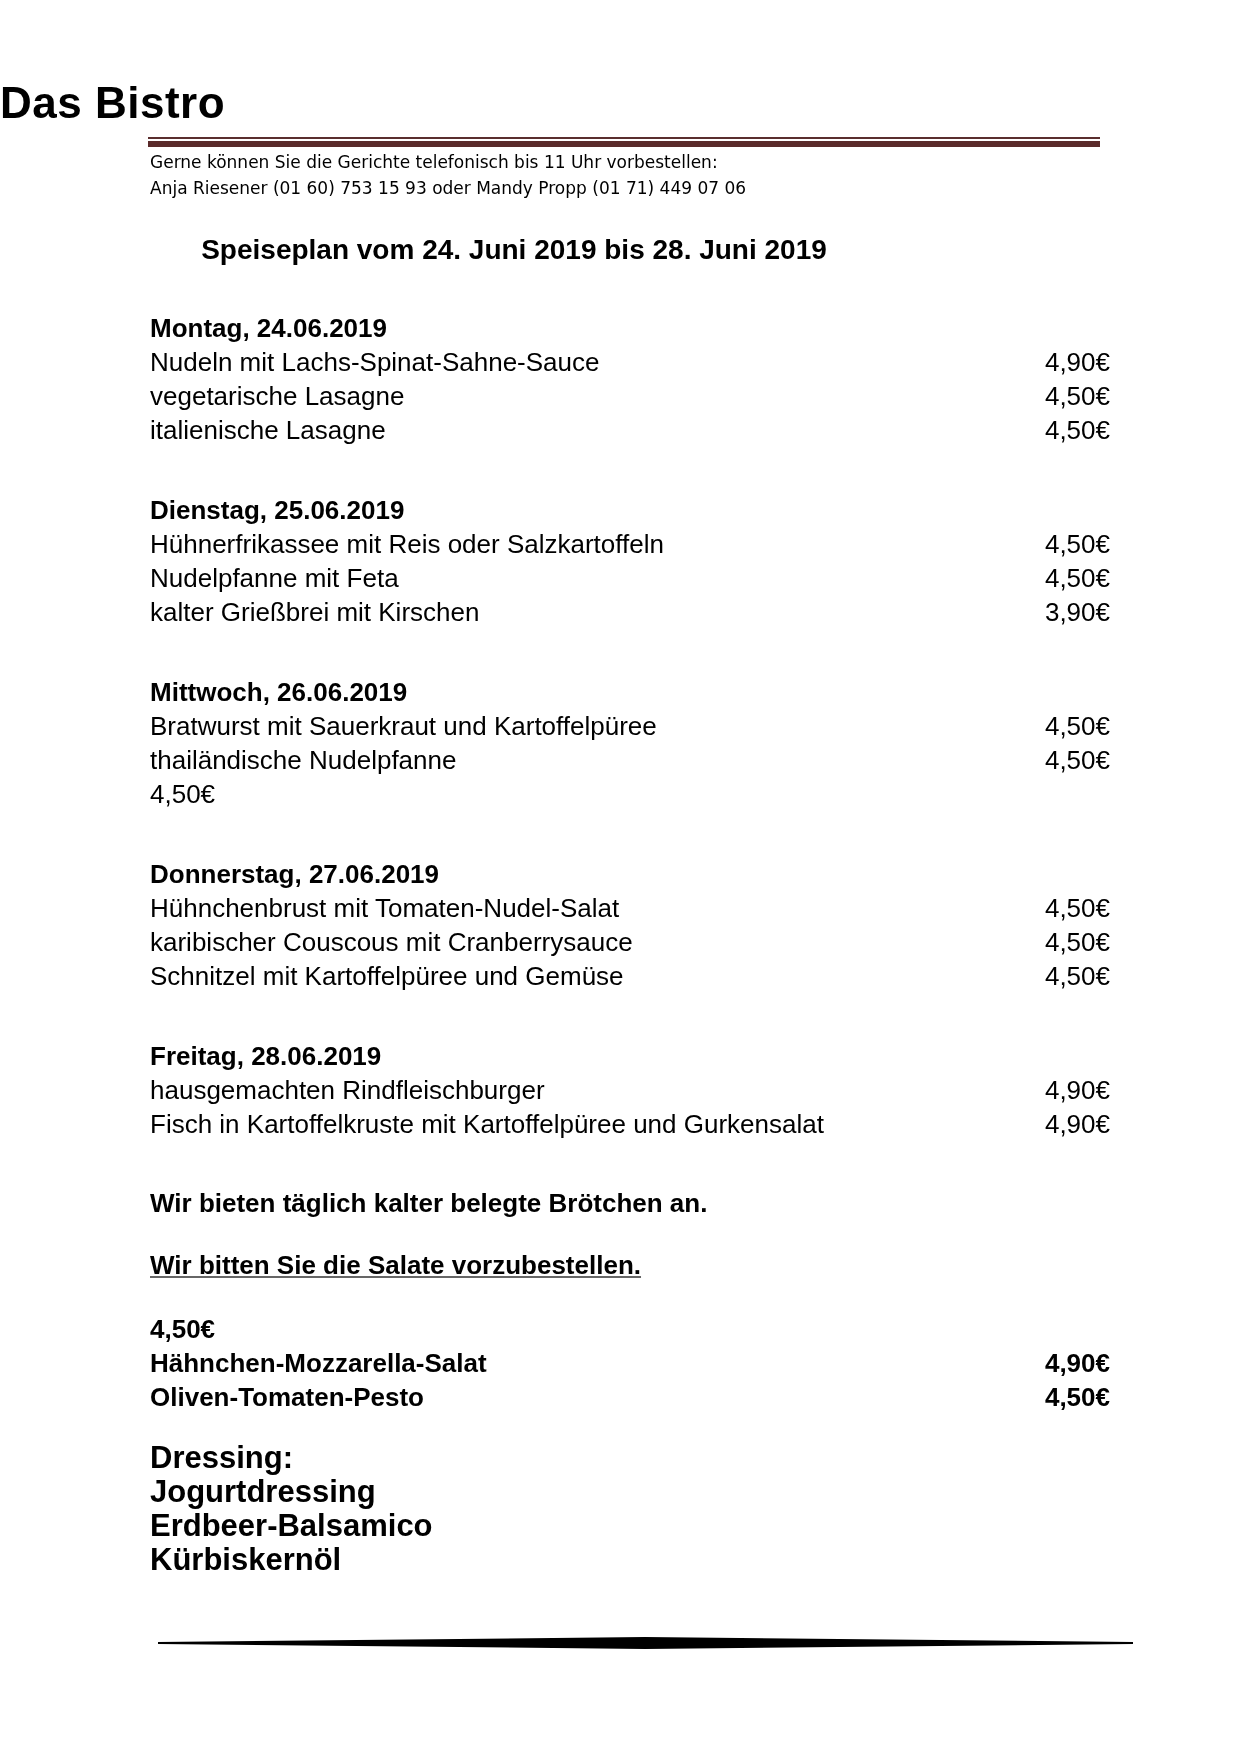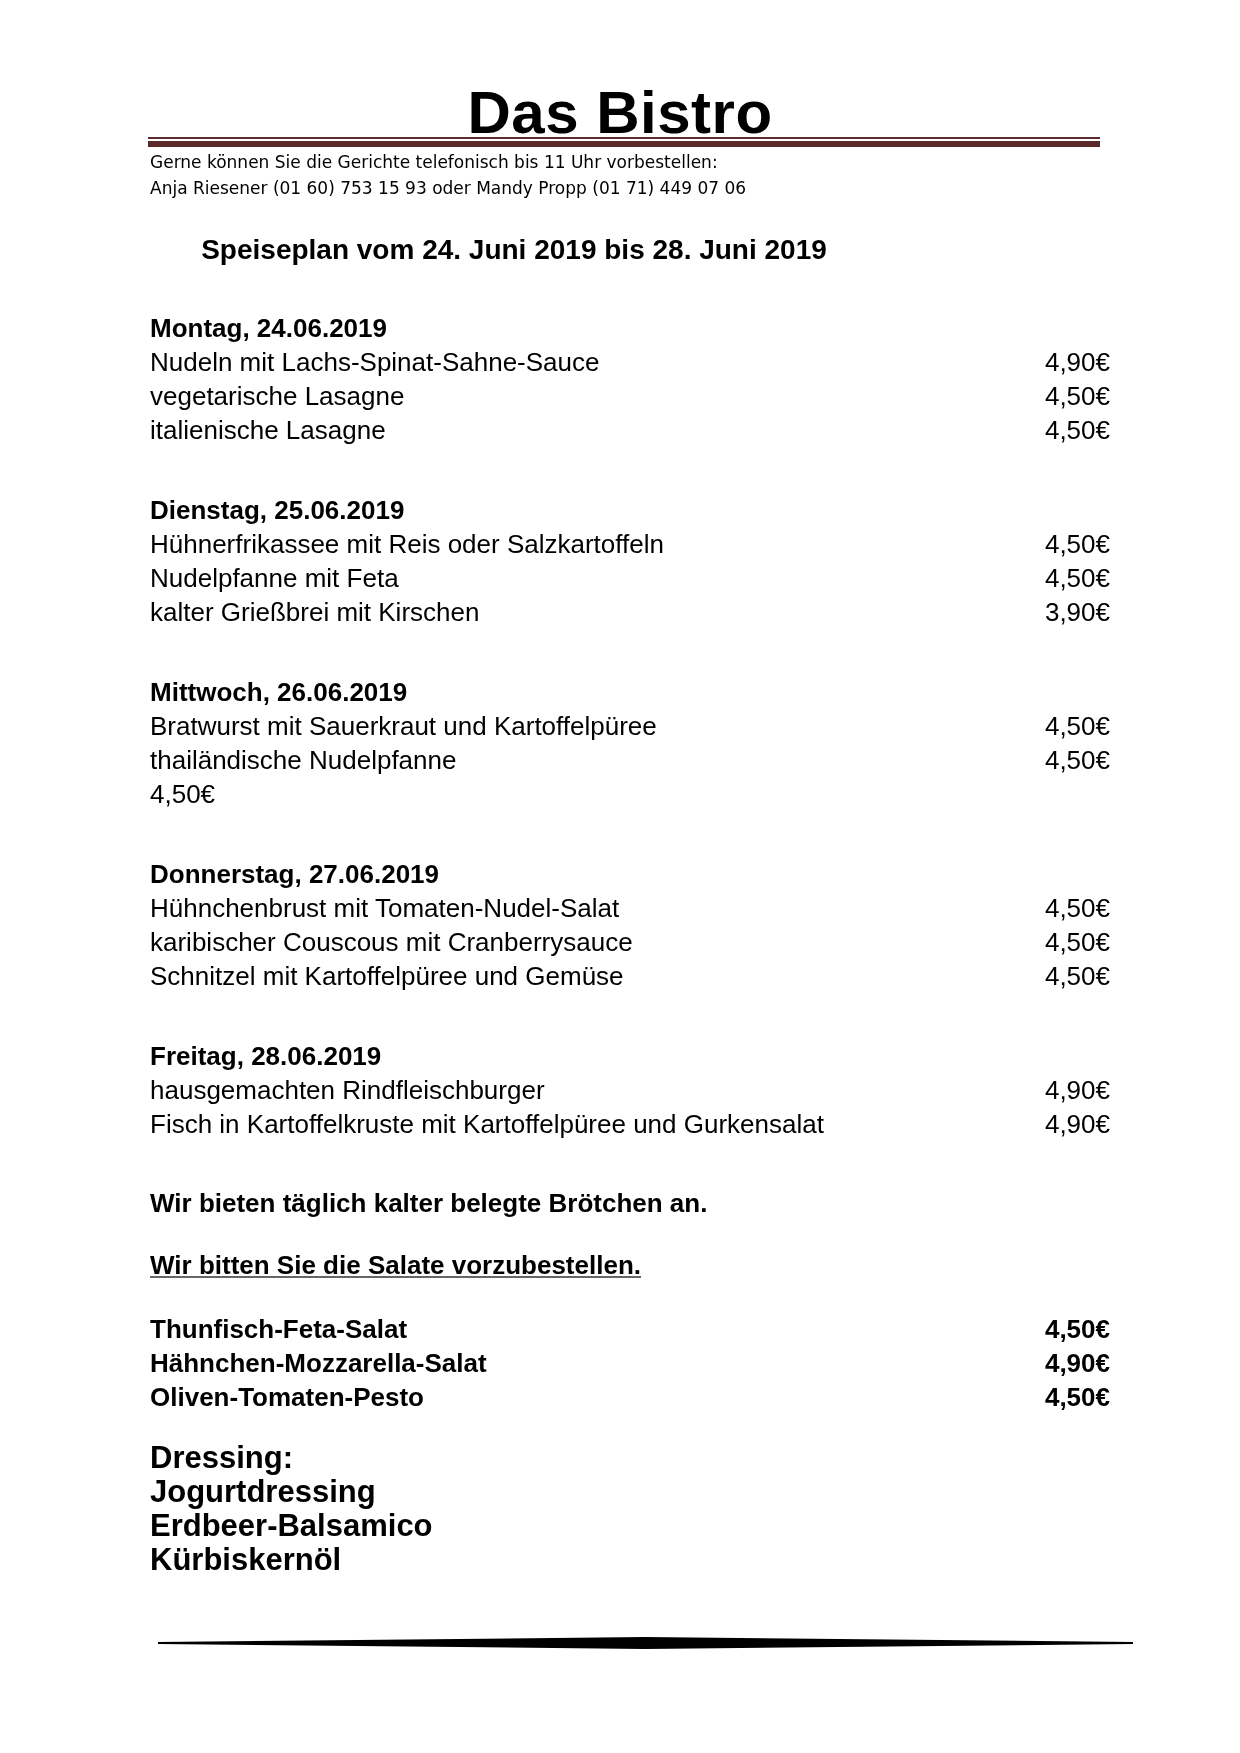--- a/index.html
+++ b/index.html
@@ -1,19 +1,19 @@
 <!DOCTYPE html>
 <html><head>
 <meta charset="utf-8">
 <style>
   html,body{margin:0;padding:0;background:#ffffff;}
   body{width:1240px;height:1753px;position:relative;overflow:hidden;color:#000;
        font-family:"Liberation Sans","DejaVu Sans",sans-serif;}
-  .title{position:absolute;left:0;width:1240px;top:78px;text-align:center;
-         font-size:60px;font-weight:bold;letter-spacing:0.5px;}
+  .title{position:absolute;left:0;width:1240px;top:78px;text-align:left;
+         font-size:44px;font-weight:bold;letter-spacing:0.5px;}
   .rule-thin{position:absolute;left:148px;width:952px;top:137px;height:2px;background:#5a2e2e;}
   .rule-thick{position:absolute;left:148px;width:952px;top:141px;height:6px;background:#5a2a2a;}
   .contact{position:absolute;left:150px;font-family:"DejaVu Sans","Liberation Sans",sans-serif;font-size:17px;}
   .contact.l1{top:152px;}
   .contact.l2{top:178px;}
   .subtitle{position:absolute;left:0;width:1028px;top:234px;text-align:center;font-size:28px;font-weight:bold;}
   .section{position:absolute;left:150px;width:960px;}
   .day-head{font-size:26px;font-weight:bold;height:34px;line-height:34px;}
   .row{display:flex;justify-content:space-between;font-size:26px;height:34px;line-height:34px;gap:32px;}
   .row .price{text-align:right;}
@@ -107,21 +107,20 @@
       <span>Fisch in Kartoffelkruste mit Kartoffelpüree und Gurkensalat</span>
       <span class="price">4,90€</span>
     </div>
 </div>
 
 <div class="bold-line" style="top:1188px;">Wir bieten täglich kalter belegte Brötchen an.</div>
 <div class="bold-line underline" style="top:1250px;">Wir bitten Sie die Salate vorzubestellen.</div>
 
 <div class="section salad" style="top:1312px;">
   <div class="row">
-      <span>Thunfisch-Feta-Salat</span>
       <span class="price">4,50€</span>
     </div>
   <div class="row">
       <span>Hähnchen-Mozzarella-Salat</span>
       <span class="price">4,90€</span>
     </div>
   <div class="row">
       <span>Oliven-Tomaten-Pesto</span>
       <span class="price">4,50€</span>
     </div>

